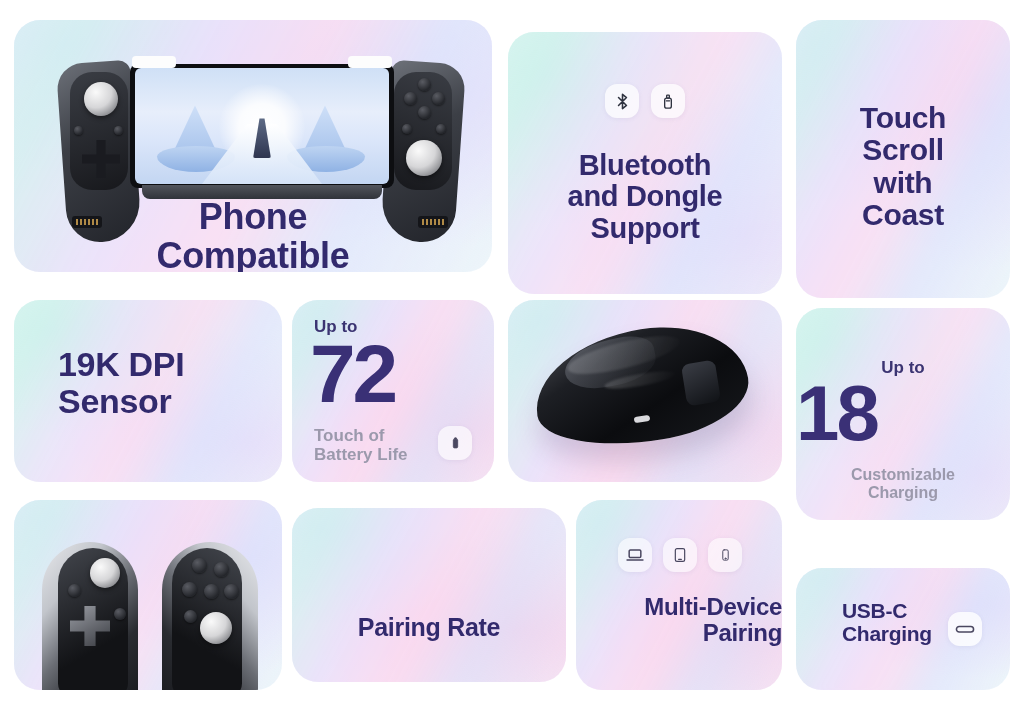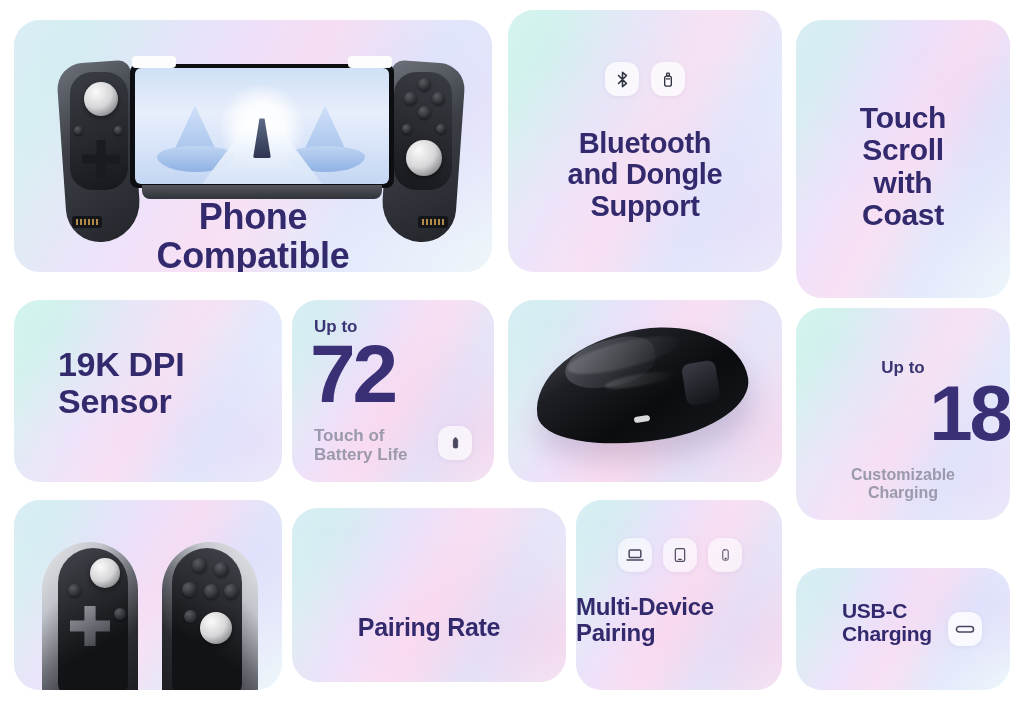--- a/index.html
+++ b/index.html
@@ -176,21 +176,21 @@
         <div style="position:absolute;left:118px;top:36px;width:44px;height:12px;border-radius:4px;background:#fdfdfd;"></div>
         <div style="position:absolute;left:334px;top:36px;width:44px;height:12px;border-radius:4px;background:#fdfdfd;"></div>
         <div style="position:absolute;left:128px;top:165px;width:240px;height:14px;border-radius:0 0 8px 8px;background:linear-gradient(180deg,#52555c,#30333a);"></div>
       </div>
 
       <div class="headline" style="left:0;right:0;top:178px;text-align:center;font-size:36px;">Phone
 Compatible</div>
     </div>
   </div>
 
-  <div class="card tone-mint" style="left:508px;top:10px;width:274px;height:262px;">
+  <div class="card tone-mint" style="left:508px;top:32px;width:274px;height:262px;">
     <div class="bg"></div>
     <div class="sheen"></div>
     <div class="inner">
 
       <div class="chip" style="left:97px;top:52px;width:34px;height:34px;">
         <svg width="19" height="21" viewBox="0 0 24 24" fill="none" stroke="#2f3340" stroke-width="2" stroke-linecap="round" stroke-linejoin="round">
           <path d="M7 7l10 10-5 4V3l5 4L7 17"></path>
         </svg>
       </div>
       <div class="chip" style="left:143px;top:52px;width:34px;height:34px;">
@@ -259,21 +259,21 @@
         <div style="position:absolute;left:126px;top:116px;width:16px;height:6px;border-radius:3px;background:#d9d9dd;transform:rotate(-9deg);"></div>
       </div>
     </div>
   </div>
 
   <div class="card tone-mint" style="left:796px;top:308px;width:214px;height:212px;">
     <div class="bg"></div>
     <div class="sheen"></div>
     <div class="inner">
       <div class="eyebrow" style="left:0;right:0;top:50px;text-align:center;">Up to</div>
-      <div class="bignum" style="left:0;right:0;top:70px;text-align:right;font-size:78px;">18</div>
+      <div class="bignum" style="left:0;right:0;top:70px;text-align:left;font-size:78px;">18</div>
       <div class="sub" style="left:0;right:0;top:158px;text-align:center;font-size:16px;">Customizable
 Charging</div>
     </div>
   </div>
 
   <div class="card tone-blue" style="left:14px;top:500px;width:268px;height:190px;">
     <div class="bg"></div>
     <div class="sheen"></div>
     <div class="inner">
       <div class="photo">
@@ -329,21 +329,21 @@
           <line x1="10" y1="18.6" x2="14" y2="18.6"></line>
         </svg>
       </div>
       <div class="chip" style="left:132px;top:38px;width:34px;height:34px;background:rgba(255,255,255,.58);">
         <svg width="13" height="20" viewBox="0 0 24 24" fill="none" stroke="#4a4760" stroke-width="1.8" stroke-linecap="round" stroke-linejoin="round">
           <rect x="7" y="2.5" width="10" height="19" rx="2.5"></rect>
           <circle cx="12" cy="18.4" r="1"></circle>
         </svg>
       </div>
 
-      <div class="headline" style="left:0;right:0;top:94px;text-align:left;font-size:24px;">Multi-Device
+      <div class="headline" style="left:0;right:0;top:94px;text-align:right;font-size:24px;">Multi-Device
 Pairing</div>
     </div>
   </div>
 
   <div class="card tone-blue" style="left:796px;top:568px;width:214px;height:122px;padding-left:8px;">
     <div class="bg"></div>
     <div class="sheen"></div>
     <div class="inner">
       <div class="headline" style="left:46px;top:32px;font-size:21px;">USB-C
 Charging</div>

